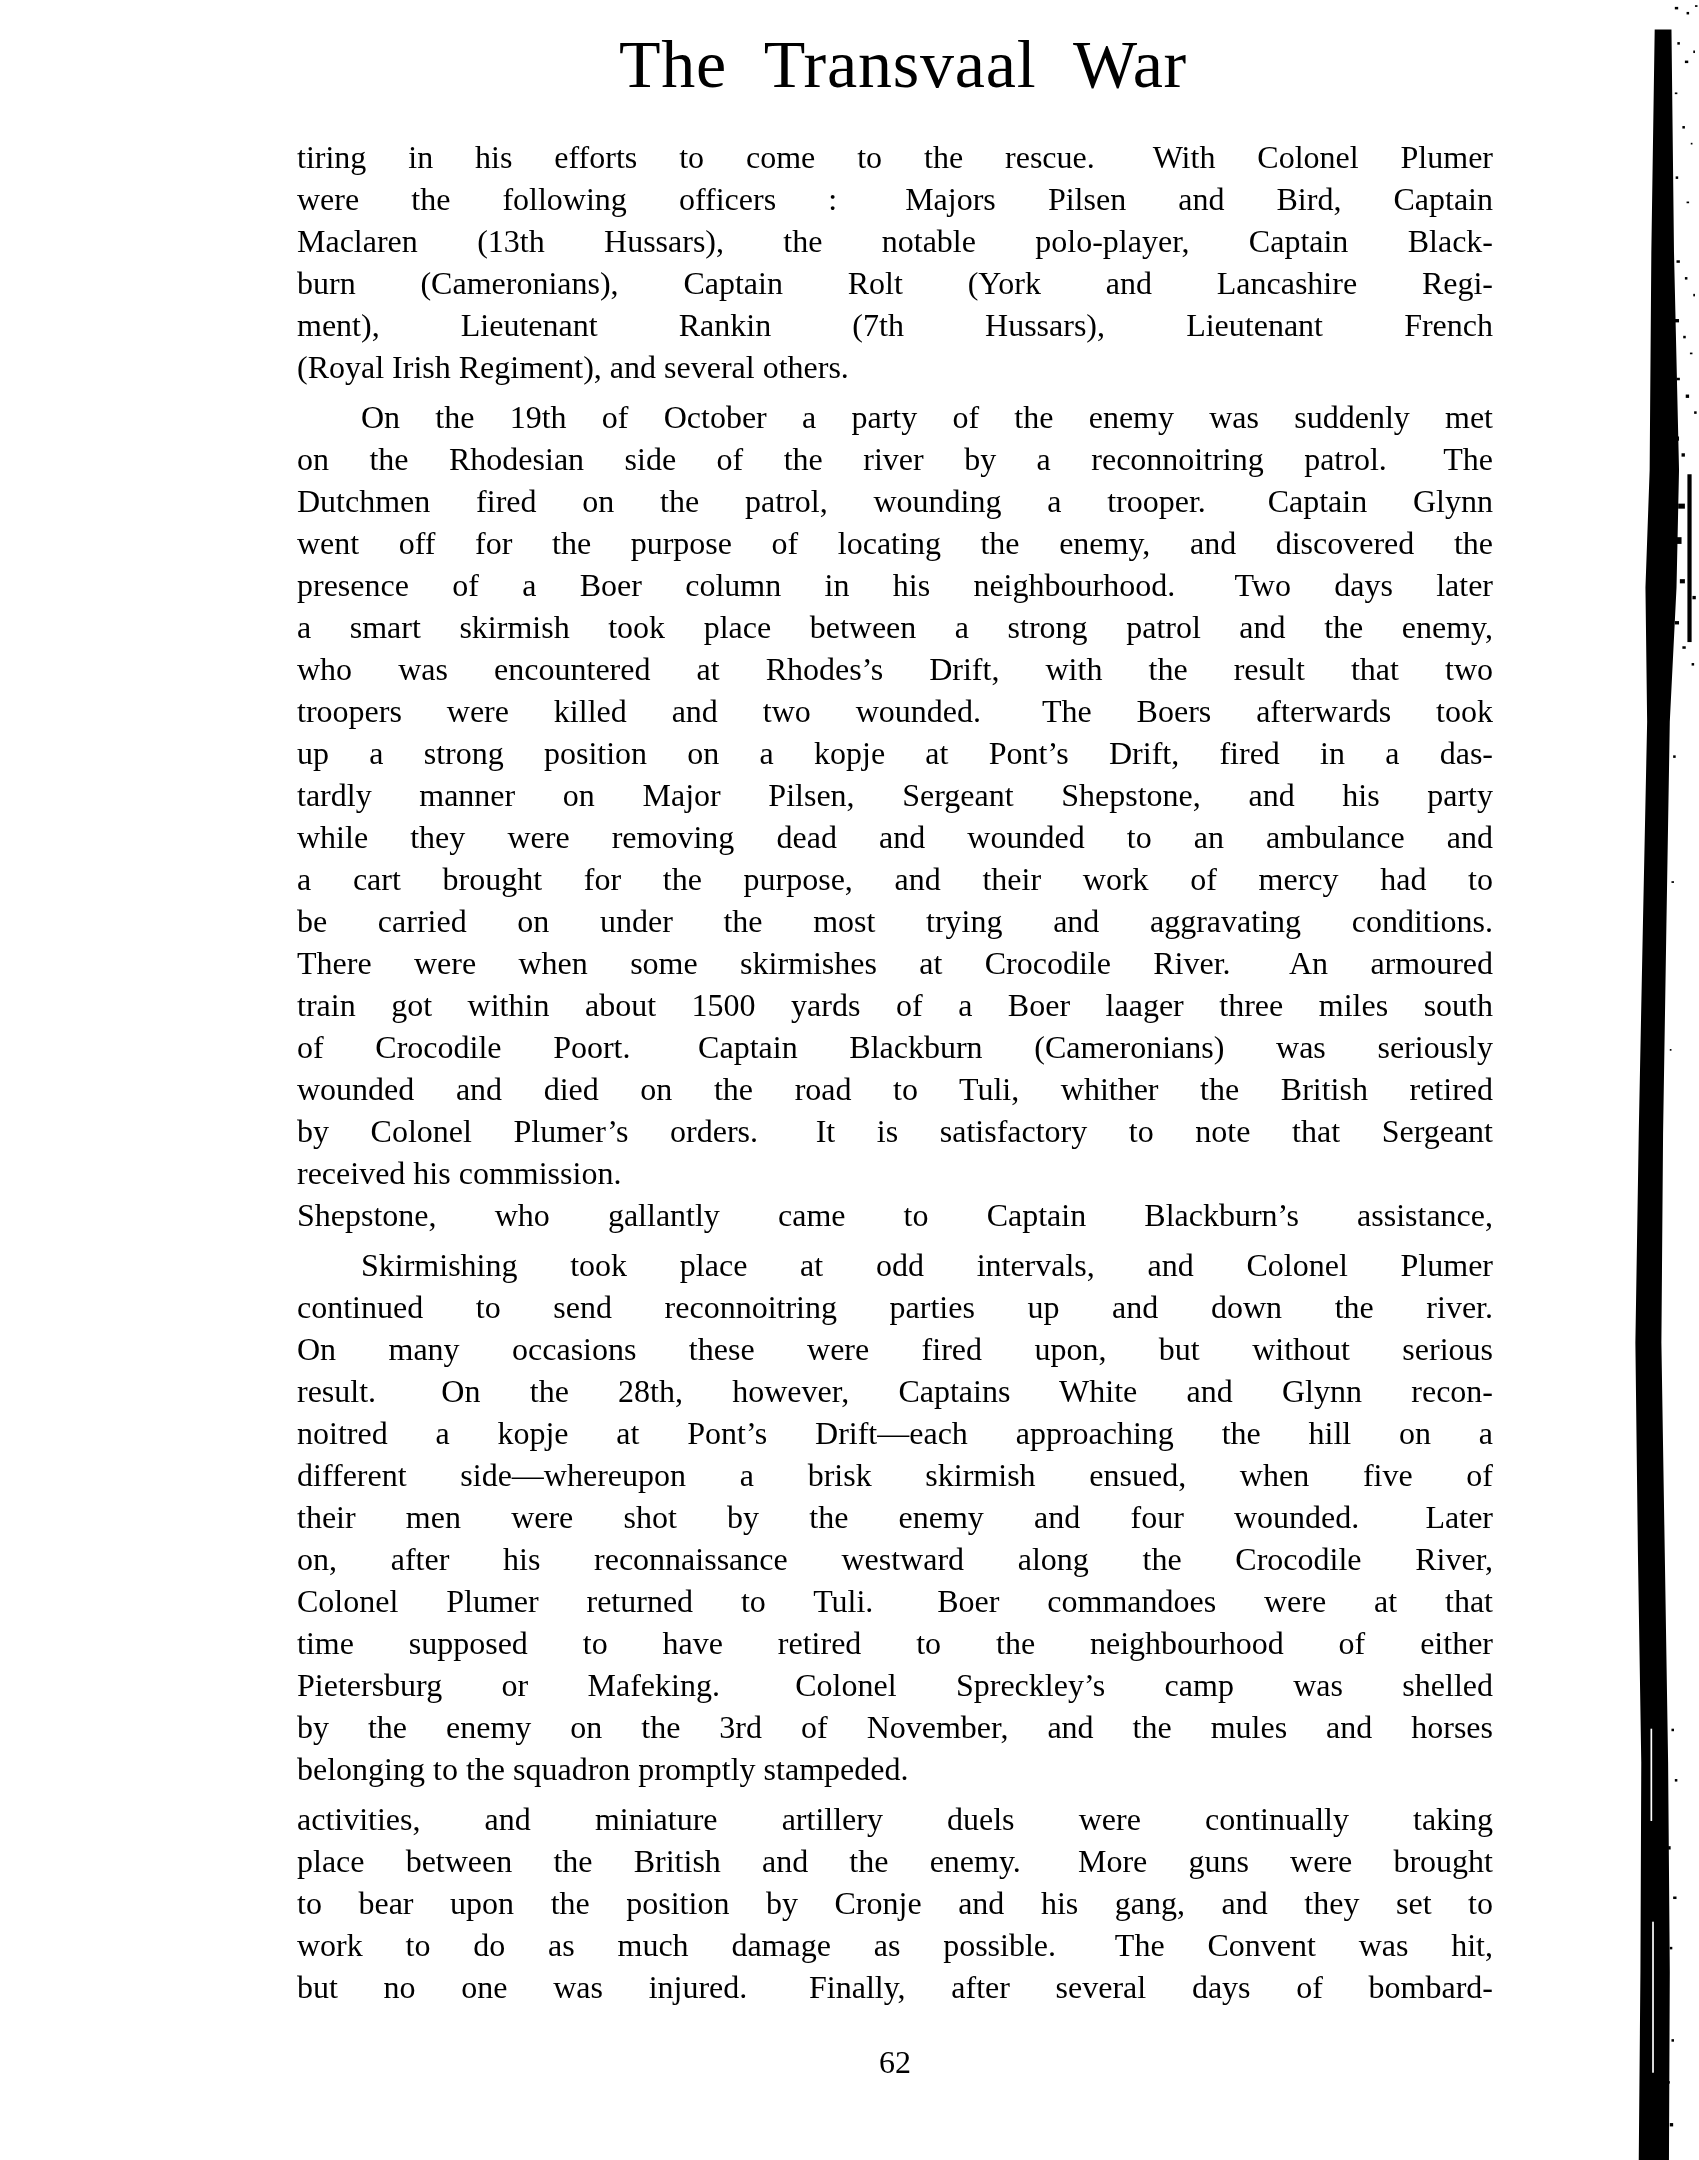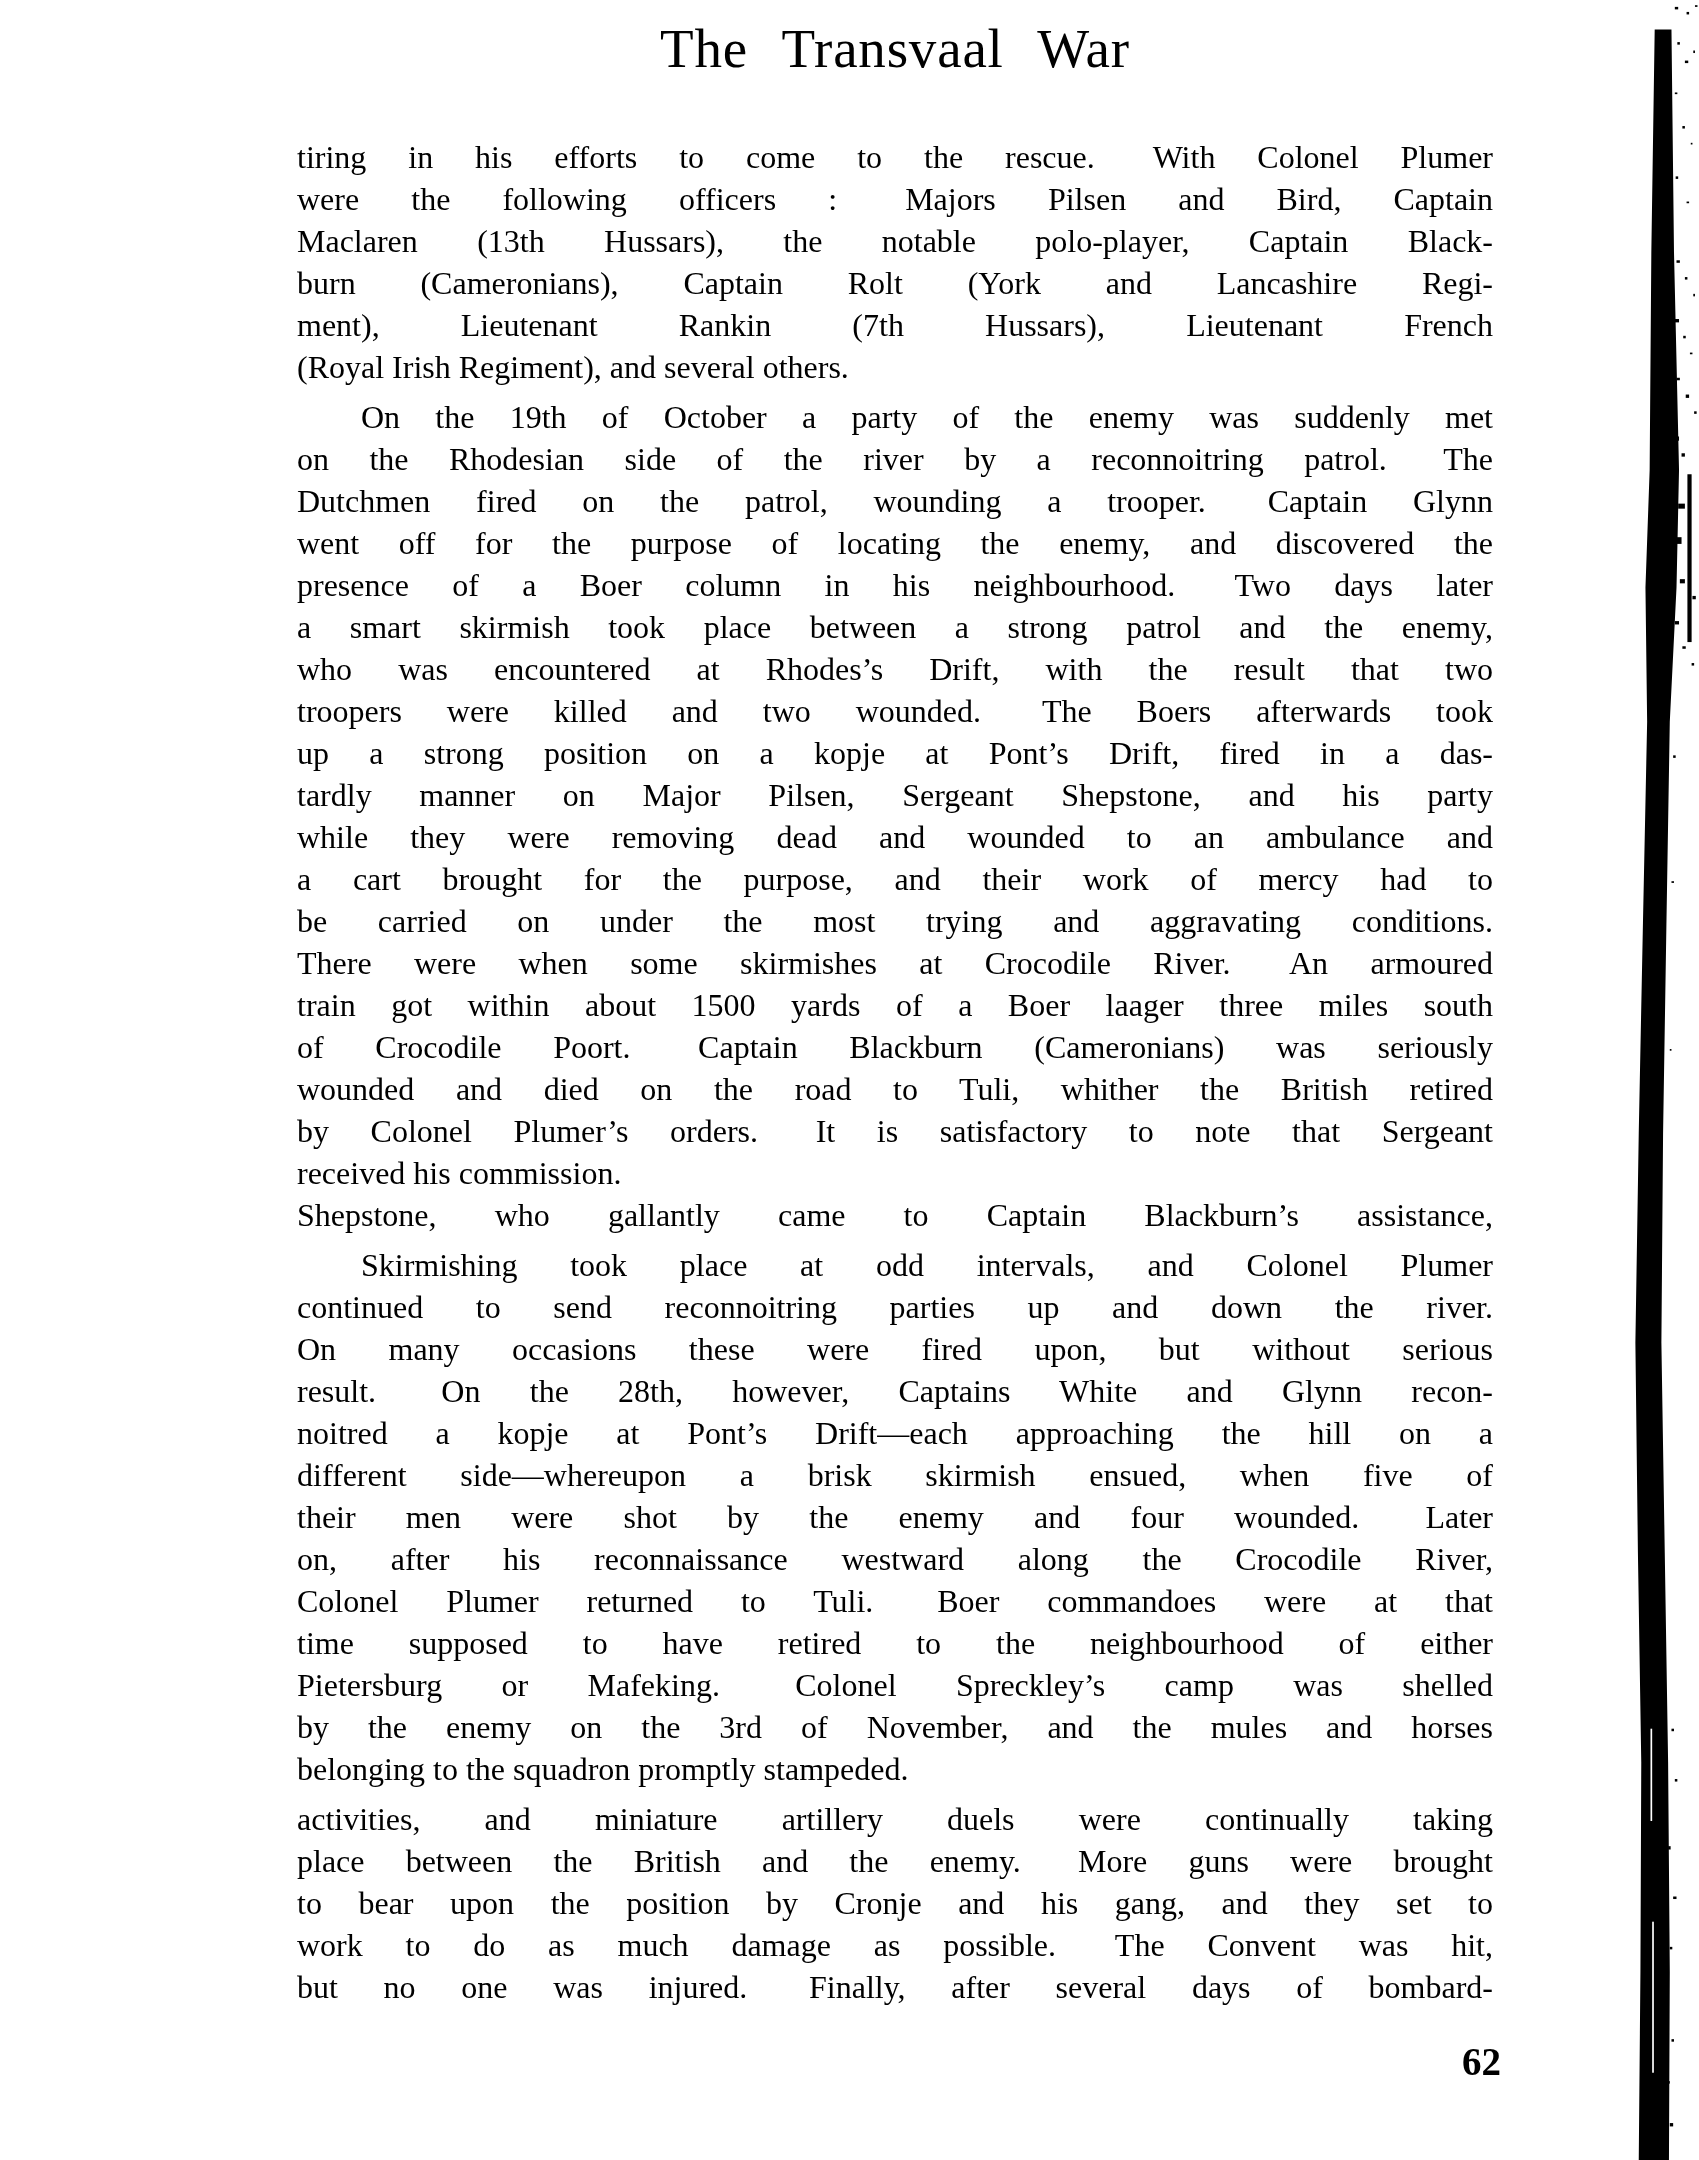--- a/index.html
+++ b/index.html
@@ -14,23 +14,23 @@
     background: #ffffff;
     color: #000000;
     font-family: "Liberation Serif", "DejaVu Serif", serif;
     overflow: hidden;
   }
   .title {
     position: absolute;
     left: 289px;
     top: 18.5px;
     width: 1212px;
-    margin: 0;
+    margin: 8px;
     text-align: center;
-    font-size: 55px;
+    font-size: 68px;
     font-weight: normal;
     line-height: 1.1;
     word-spacing: 20px;
     letter-spacing: 0.8px;
     white-space: nowrap;
   }
   .text-block {
     position: absolute;
     left: 289px;
     top: 128px;
@@ -44,24 +44,23 @@
     text-align-last: justify;
     white-space: normal;
   }
   .line.last { text-align-last: left; }
   .line.indent { text-indent: 64px; }
   .page-number {
     position: absolute;
     left: 289px;
     top: 2041px;
     width: 1212px;
-    text-align: right;
-    font-size: 39px;
+    text-align: center;
+    font-size: 32px;
     line-height: 42px;
-    font-weight: bold;
   }
   .artifact {
     position: absolute;
     top: 0;
     left: 0;
     pointer-events: none;
   }
 </style>
 </head>
 <body>

